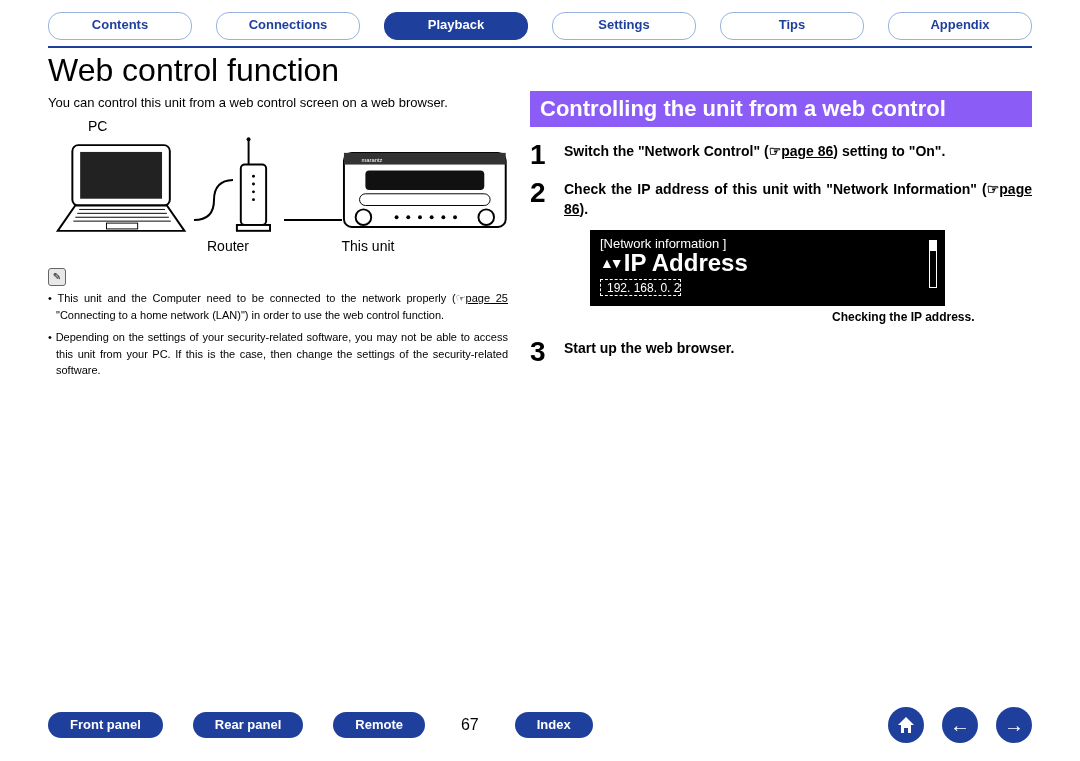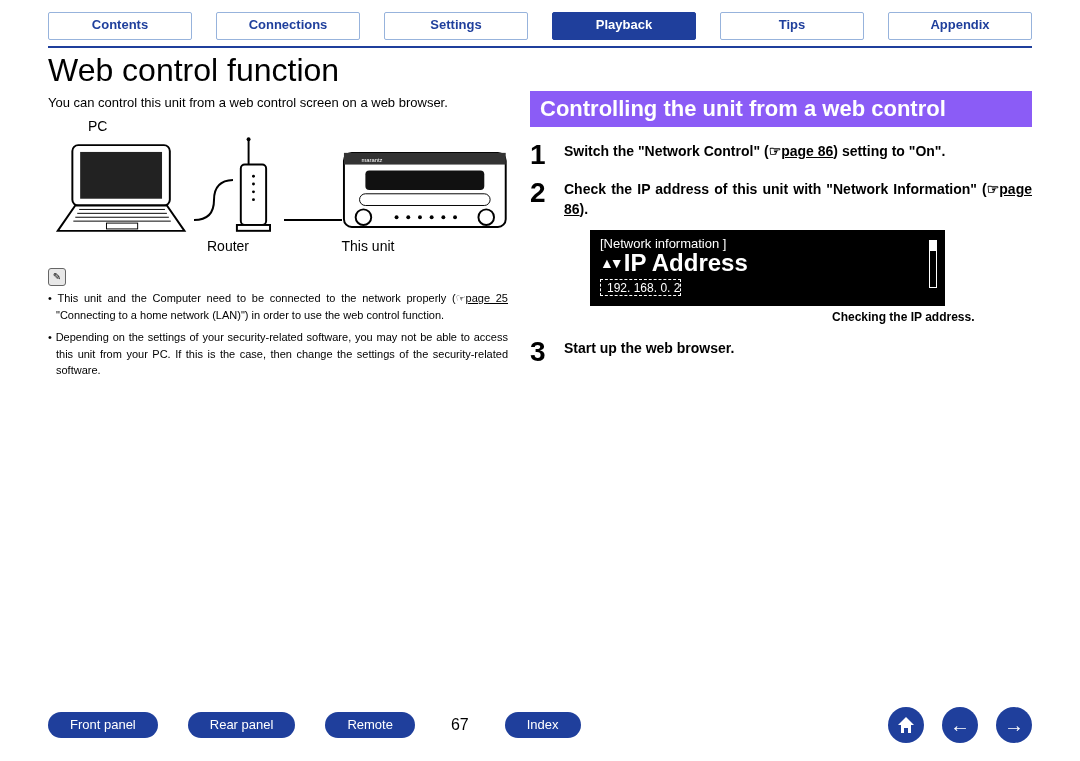--- a/index.html
+++ b/index.html
@@ -1,21 +1,21 @@
 <!DOCTYPE html>
 <html><head>
 <meta charset="utf-8">
 <style>
   html,body{margin:0;padding:0;font-family:Arial,Helvetica,sans-serif;background:#fff;color:#000}
   body{width:1080px;height:761px;position:relative}
   .page{padding:12px 48px 0 48px}
   
   .tabs{display:flex;justify-content:space-between;margin:0 0 6px 0}
   .tab{width:142px;height:26px;line-height:24px;text-align:center;font-size:13px;font-weight:bold;
-       border:1px solid #97b3dc;border-radius:2px;color:#1f3f9c;background:#fff}
+       border:1px solid #97b3dc;border-radius:13px;color:#1f3f9c;background:#fff}
   .tab.active{background:#1f3f9c;color:#fff;border-color:#1f3f9c}
   .rule{border:none;border-top:2px solid #1f3f9c;margin:0 0 4px 0}
   .title{font-size:32px;font-weight:normal;margin:4px 0 2px 0}
   .cols{display:flex;gap:22px}
   .left{width:460px}
   .right{flex:1}
   .intro{font-size:13px;margin:4px 0 8px 0}
   
   .dlabel-pc{font-size:14px;margin-left:40px}
   .diagram{display:flex;align-items:flex-end;gap:0;margin-top:2px}
@@ -42,38 +42,38 @@
   .ni{font-size:13px;color:#fff}
   .ipRow{display:flex;align-items:center;gap:4px;margin-top:-2px}
   .arrows{font-size:14px;letter-spacing:-4px}
   .ip{font-size:24px;font-weight:bold}
   .ipaddr-box{display:inline-block;border:1px dashed #fff;padding:1px 0 0 6px;font-size:12px;margin-top:2px}
   .caption{display:flex;justify-content:flex-end;margin:4px 0 14px 0}
   .caption span{width:200px;font-size:12px;font-weight:bold}
   
   .footer{position:absolute;left:0;bottom:18px;width:100%;padding:0 48px;box-sizing:border-box;
           display:flex;align-items:center;gap:30px}
-  .fbtn{background:#1f3f9c;color:#fff;font-size:13px;font-weight:normal;border-radius:13px;
+  .fbtn{background:#1f3f9c;color:#fff;font-size:13px;font-weight:bold;border-radius:13px;
         height:26px;line-height:26px;padding:0 22px}
   .pnum{font-size:16px;margin:0 6px}
   .circ{width:36px;height:36px;border-radius:50%;background:#1f3f9c;color:#fff;display:flex;
         align-items:center;justify-content:center;font-size:20px}
   .grow{flex:1}
   .circs{display:flex;gap:18px}
 </style>
 </head>
 <body>
 
 <div class="page">
 
   <div class="tabs">
     <div class="tab">Contents</div>
     <div class="tab">Connections</div>
+    <div class="tab active">Playback</div>
     <div class="tab">Settings</div>
-    <div class="tab active">Playback</div>
     <div class="tab">Tips</div>
     <div class="tab">Appendix</div>
   </div>
   <hr class="rule">
 
   <div class="title">Web control function</div>
 
   <div class="cols">
     <div class="left">
       <div class="intro">You can control this unit from a web control screen on a web browser.</div>

